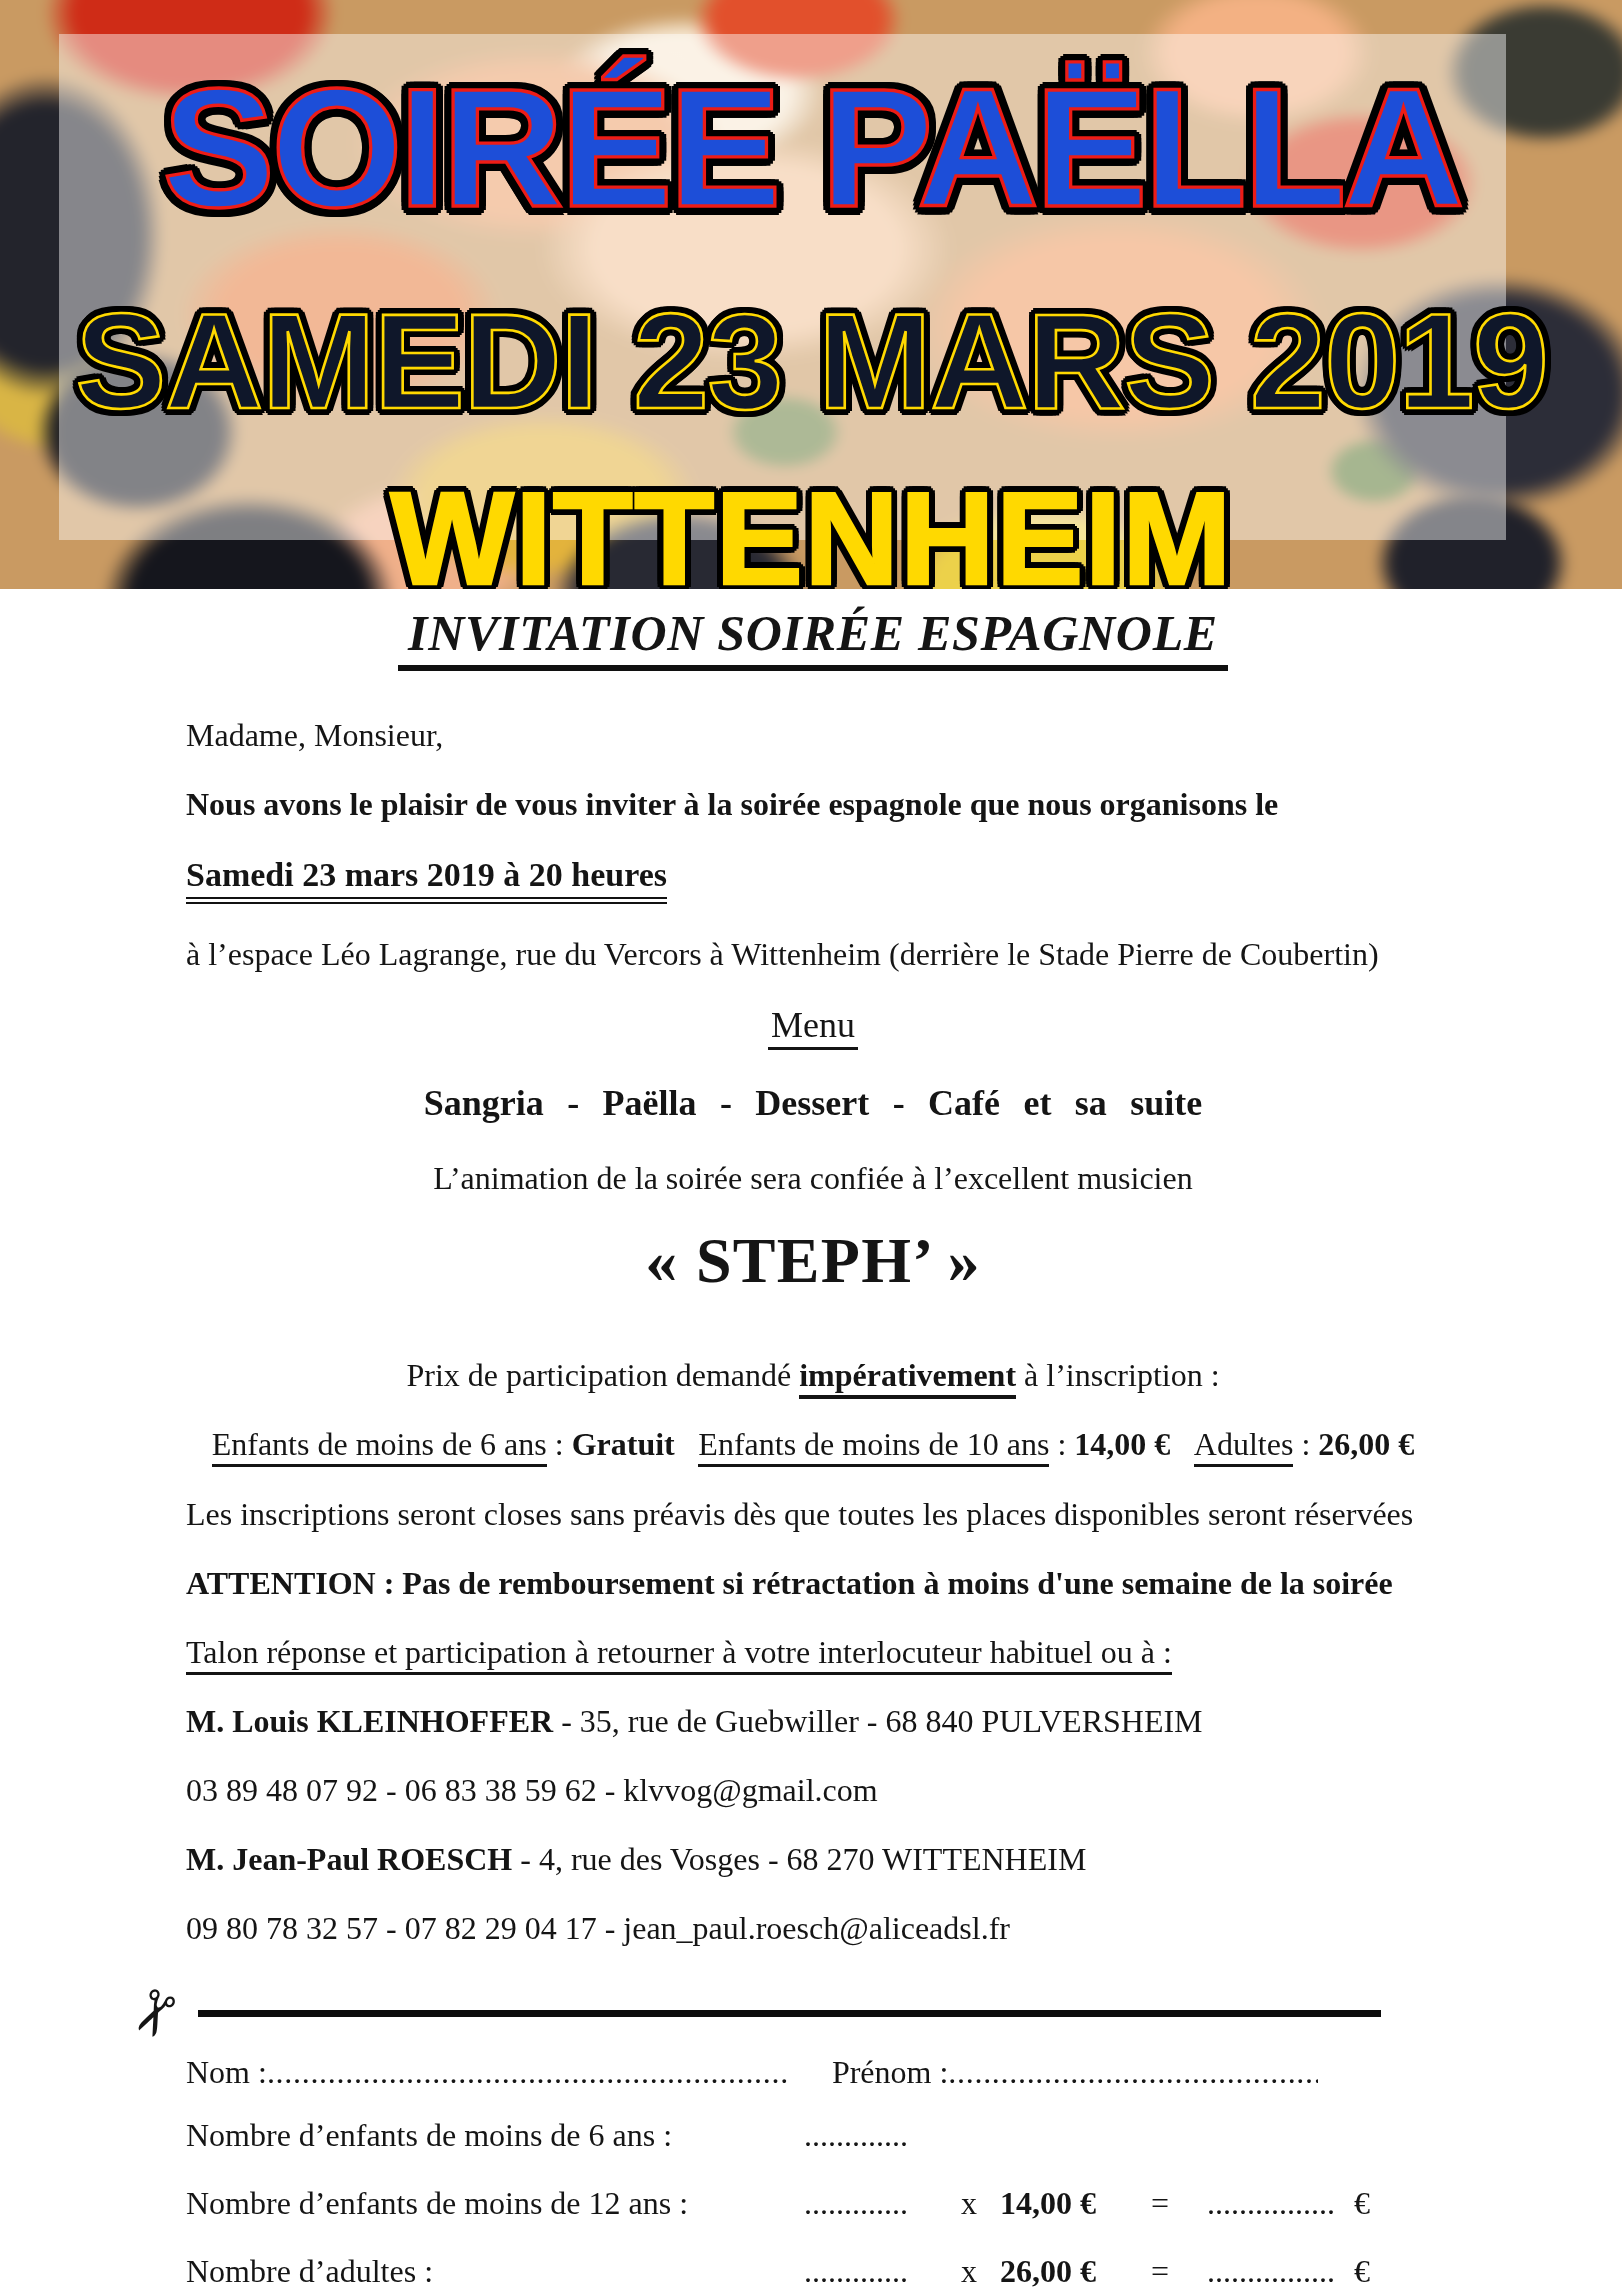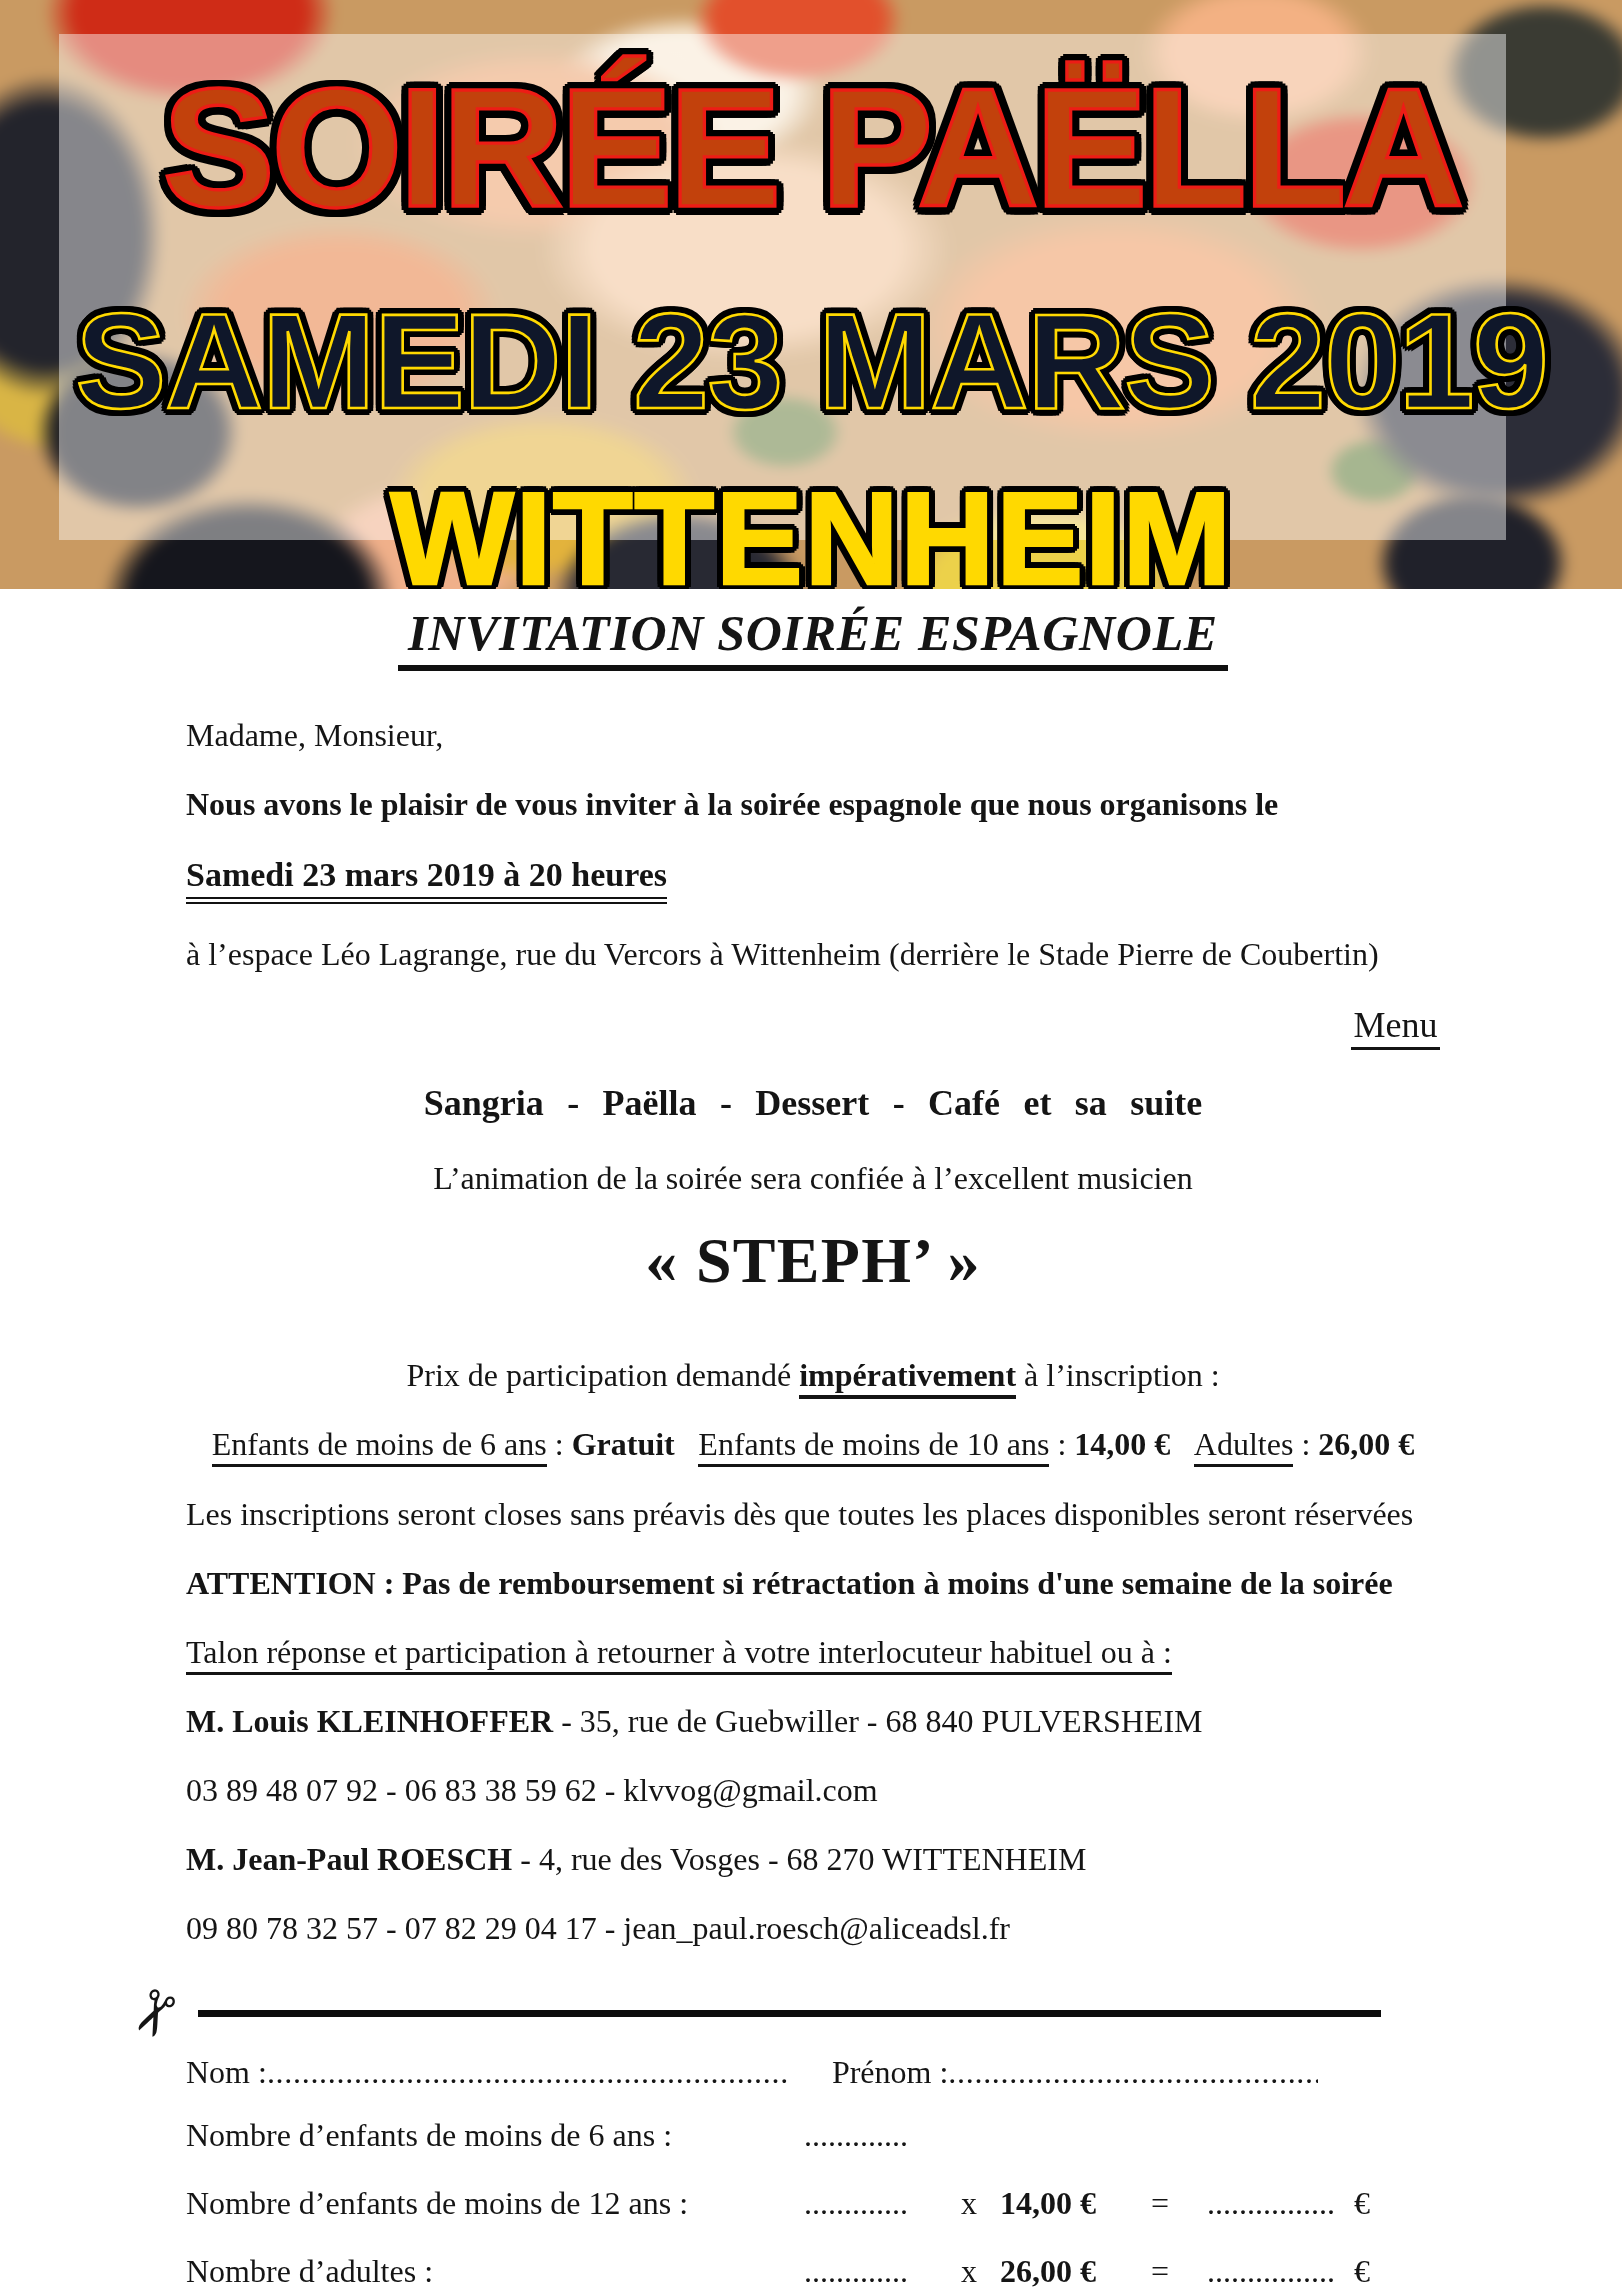--- a/index.html
+++ b/index.html
@@ -65,21 +65,21 @@
       -3.9px -8.5px 0 #000, 3.9px -8.5px 0 #000, -3.9px 8.5px 0 #000, 3.9px 8.5px 0 #000;
   }
   .outline-mid {
     text-shadow:
       -7.2px 0 0 #000, 7.2px 0 0 #000, 0 -7.2px 0 #000, 0 7.2px 0 #000,
       -5.2px -5.2px 0 #000, 5.2px -5.2px 0 #000, -5.2px 5.2px 0 #000, 5.2px 5.2px 0 #000,
       -7.2px -3.3px 0 #000, 7.2px -3.3px 0 #000, -7.2px 3.3px 0 #000, 7.2px 3.3px 0 #000,
       -3.3px -7.2px 0 #000, 3.3px -7.2px 0 #000, -3.3px 7.2px 0 #000, 3.3px 7.2px 0 #000;
   }
   .hero-title {
-    font-size: 169px; letter-spacing: -3.9px; color: #c2410c;
+    font-size: 169px; letter-spacing: -3.9px; color: #1d4ed8;
     -webkit-text-stroke: 3.3px #ed1c16;
   }
   .hero-date {
     margin-top: 61px; font-size: 136px; letter-spacing: -1.3px; color: #0f172a;
     -webkit-text-stroke: 2.6px #ffd900;
   }
   .hero-city {
     margin-top: 44px; font-size: 131px; letter-spacing: 1.3px; color: #ffd900;
     -webkit-text-stroke: 2.6px #ffd900;
   }
@@ -100,21 +100,21 @@
   }
   .salutation { margin-top: 46px; }
   .intro { margin-top: 30px; font-weight: bold; }
   .event-line { margin-top: 2.6px; }
   .event-date {
     display: inline-block; font-weight: 700; font-size: 34px;
     border-bottom: 7.9px double #111; padding-bottom: 2px;
   }
   .venue { margin-top: 5.2px; }
 
-  .menu-heading { text-align: right; margin-top: 13px; font-size: 36px; }
+  .menu-heading { text-align: center; margin-top: 13px; font-size: 36px; }
   .menu-heading > span { border-bottom: 3.9px solid #141414; padding: 0 2.6px 2.6px; }
   .menu-items { text-align: center; margin-top: 9.2px; font-size: 36px; font-weight: 700; word-spacing: 14.4px; }
   .animation { margin-top: 19.6px; text-align: center; }
   .musician { text-align: center; margin-top: 5.2px; font-size: 64px; font-weight: 700; line-height: 1; letter-spacing: 1.3px; }
 
   .price-intro { text-align: center; margin-top: 21px; }
   .price-line { text-align: center; margin-top: 5.2px; white-space: nowrap; }
   .pgap { display: inline-block; width: 23.6px; }
 
   .closing { margin-top: 20px; }

